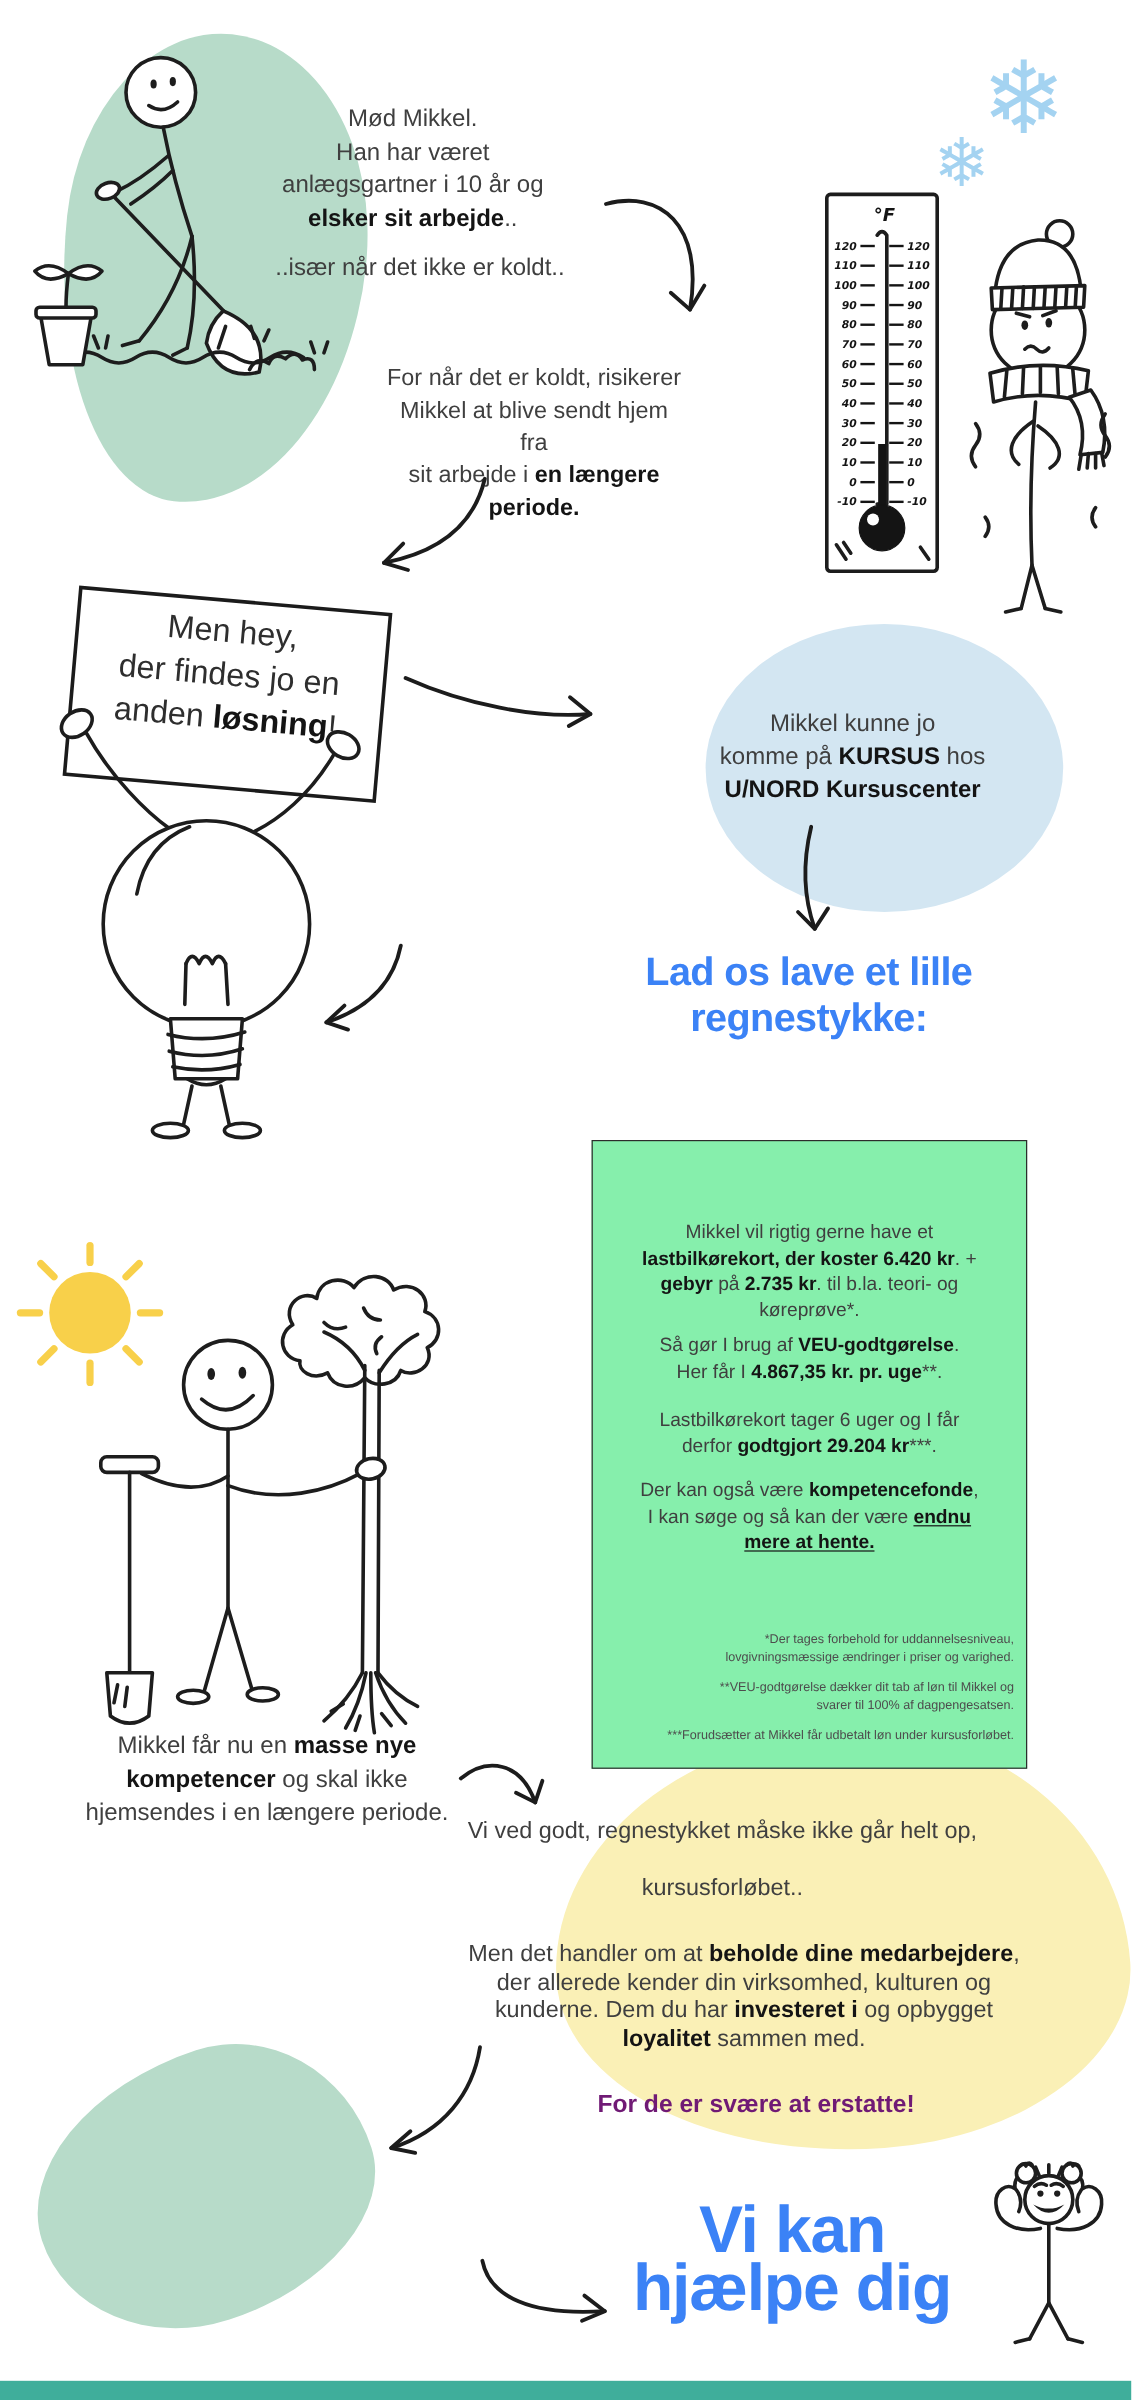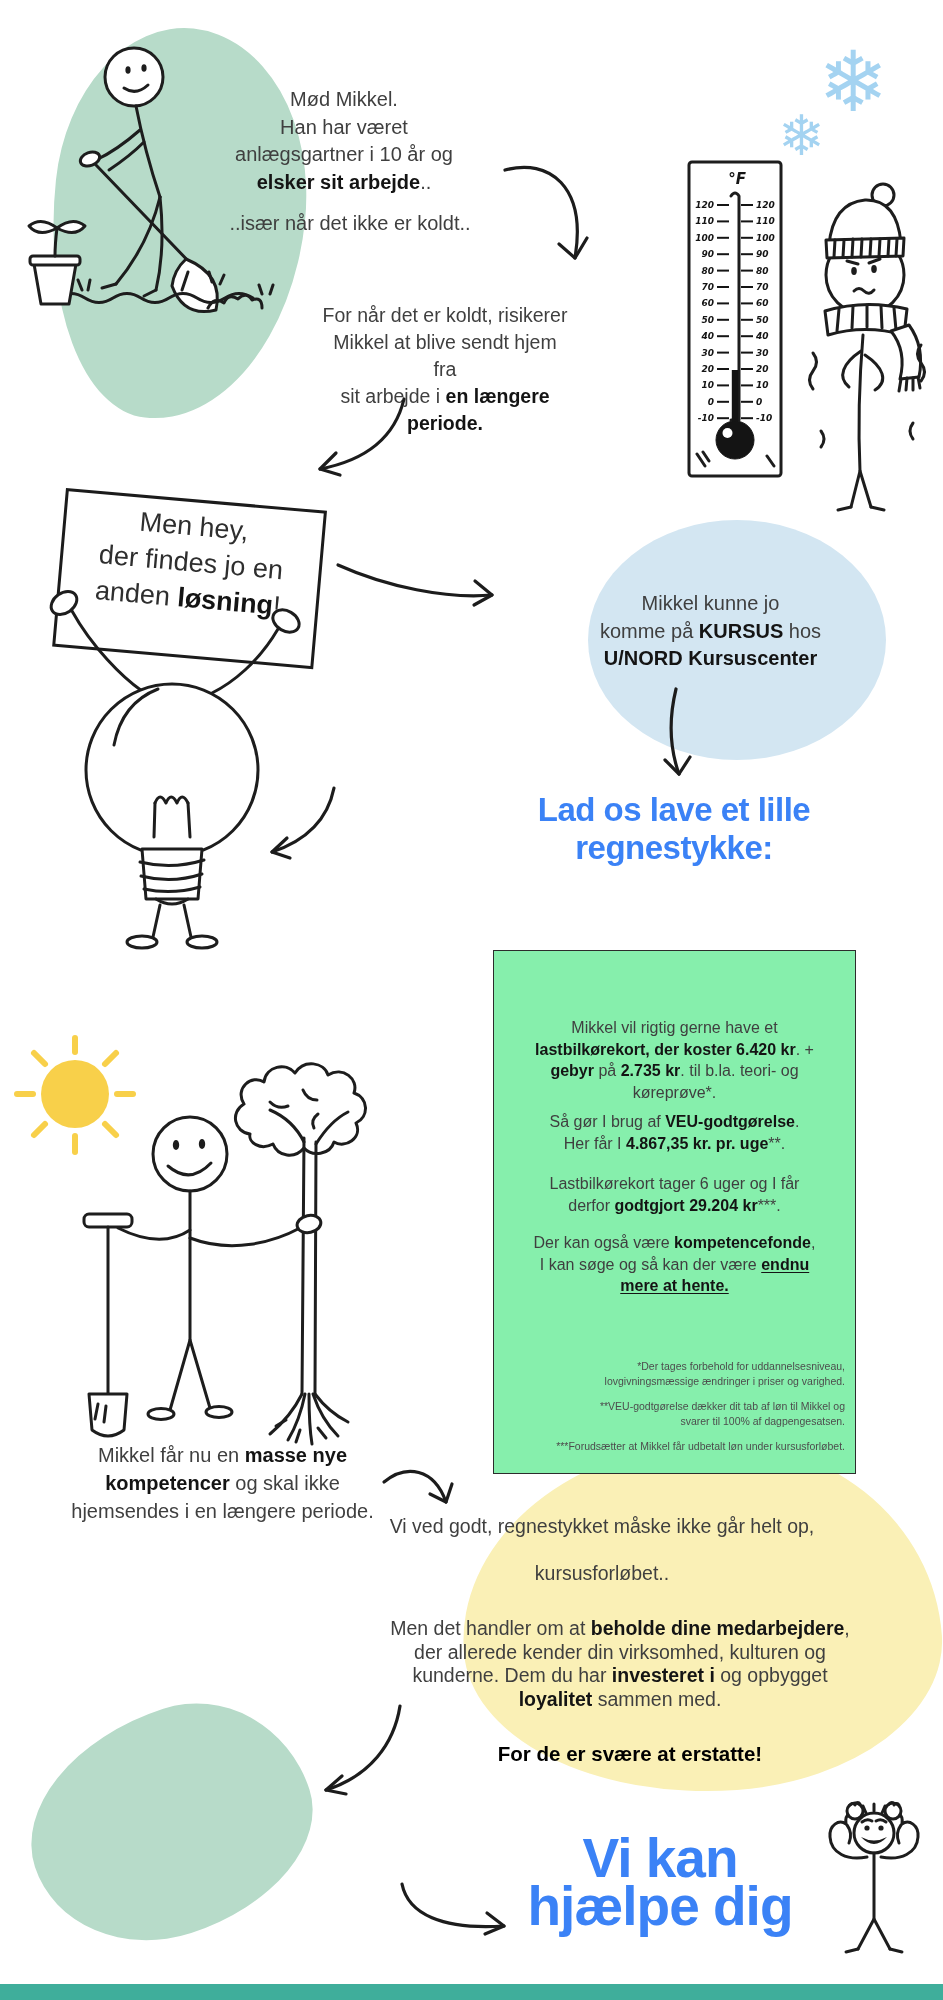--- a/index.html
+++ b/index.html
@@ -292,21 +292,21 @@
 
   <svg class="arrow" style="left:378px; top:1462px;" width="80" height="52" viewBox="0 0 80 52">
     <path d="M 6 20 C 28 2 56 6 68 40"></path>
     <path d="M 68 40 L 52 32 M 68 40 L 74 22"></path>
   </svg>
 
   <div class="txt" style="left:292px; top:1515px; width:620px; font-size:19.5px; line-height:23.5px;"><span>Vi ved godt, regnestykket måske ikke går helt op,</span><br><br><span>kursusforløbet..</span></div>
 
   <div class="txt" style="left:300px; top:1617px; width:640px; font-size:19.5px; line-height:23.5px;"><span>Men det handler om at </span><span class="seg-b">beholde dine medarbejdere</span><span>,</span><br><span>der allerede kender din virksomhed, kulturen og</span><br><span>kunderne. Dem du har </span><span class="seg-b">investeret i</span><span> og opbygget</span><br><span class="seg-b">loyalitet</span><span> sammen med.</span></div>
 
-  <div class="txt" style="left:370px; top:1742px; width:520px; font-size:20.5px; font-weight:700; color:#000000;">For de er svære at erstatte!</div>
+  <div class="txt" style="left:370px; top:1742px; width:520px; font-size:20.5px; font-weight:700; color:#701a75;">For de er svære at erstatte!</div>
 
   <svg class="arrow" style="left:302px; top:1700px;" width="108" height="102" viewBox="0 0 108 102">
     <path d="M 98 6 C 92 44 68 76 24 90"></path>
     <path d="M 24 90 L 40 76 M 24 90 L 44 94"></path>
   </svg>
 
 
   <svg class="arrow" style="left:394px; top:1878px;" width="122" height="58" viewBox="0 0 122 58">
     <path d="M 8 6 C 14 36 48 52 110 48"></path>
     <path d="M 110 48 L 93 35 M 110 48 L 91 56"></path>

